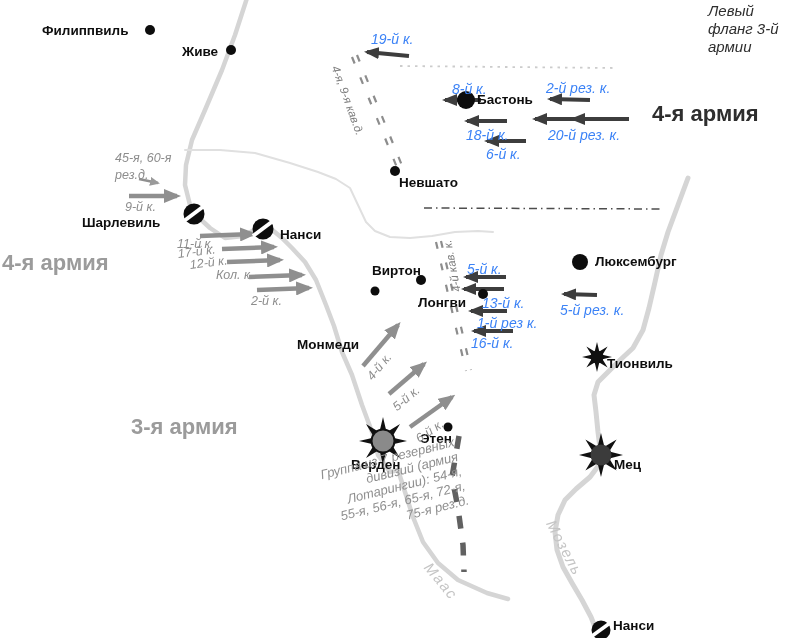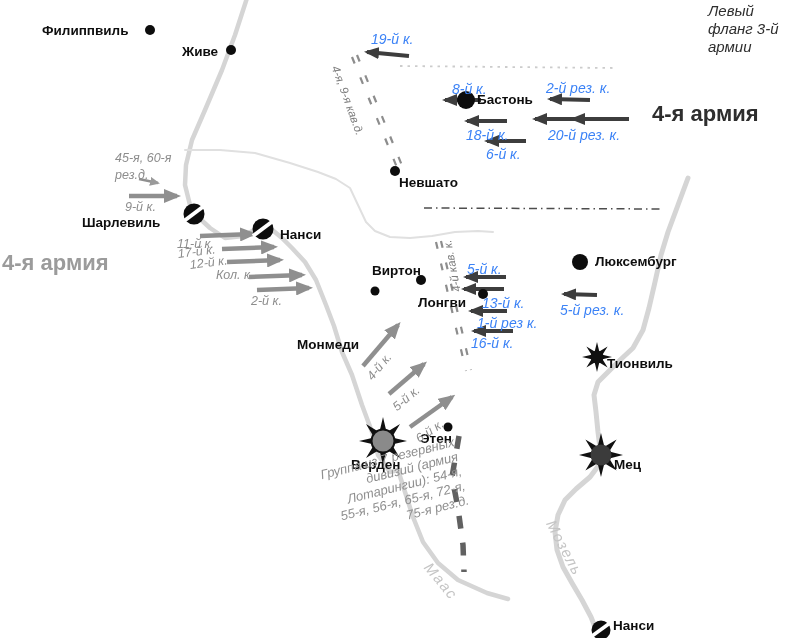--- a/index.html
+++ b/index.html
@@ -122,20 +122,21 @@
   </g>
 </svg>
 
 <div class="lbl flank" style="left:708px;top:2px;">
   <div>Левый</div>
   <div>фланг 3-й</div>
   <div>армии</div>
 </div>
 <div class="lbl army-dark" style="left:652px;top:101px;">4-я армия</div>
 <div class="lbl army-gray" style="left:2px;top:250px;">4-я армия</div>
+<div class="lbl army-gray" style="left:131px;top:414px;">3-я армия</div>
 
 <div class="lbl city" style="left:42px;top:23px;">Филиппвиль</div>
 <div class="lbl city" style="left:182px;top:44px;">Живе</div>
 <div class="lbl city" style="left:82px;top:215px;">Шарлевиль</div>
 <div class="lbl city" style="left:280px;top:227px;">Нанси</div>
 <div class="lbl city" style="left:399px;top:175px;">Невшато</div>
 <div class="lbl city" style="left:477px;top:92px;">Бастонь</div>
 <div class="lbl city" style="left:595px;top:254px;">Люксембург</div>
 <div class="lbl city" style="left:372px;top:263px;">Виртон</div>
 <div class="lbl city" style="left:297px;top:294px;margin-top:43px;">Монмеди</div>

